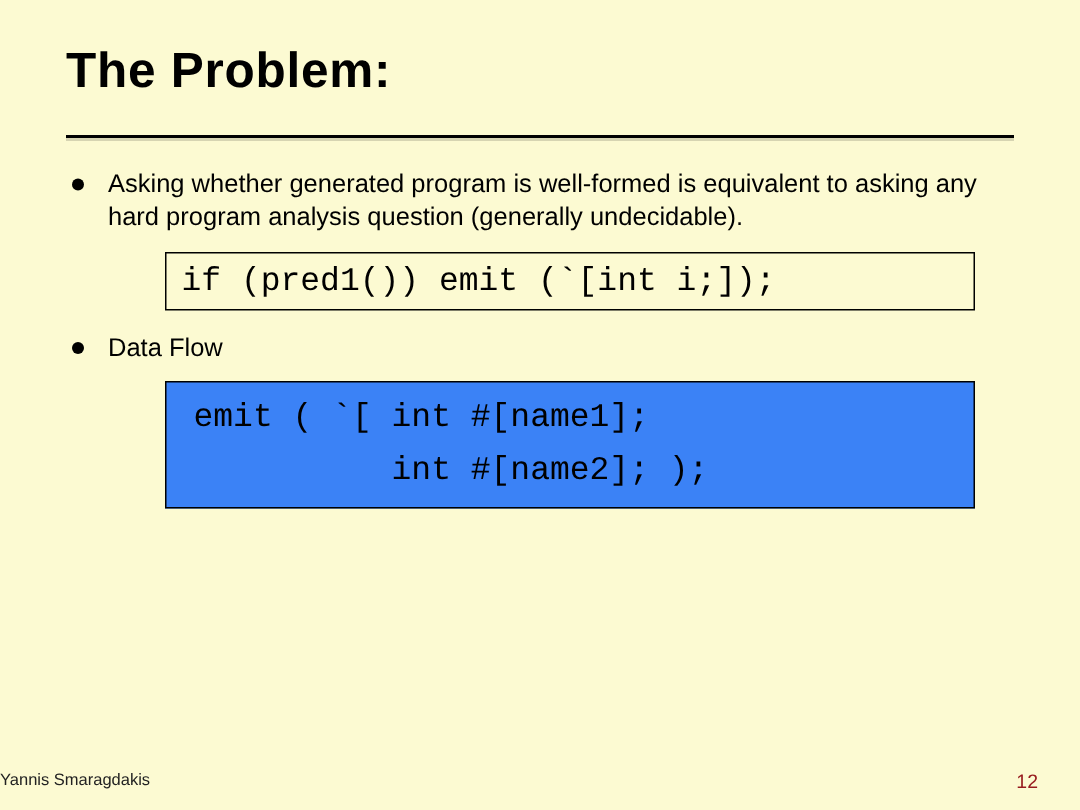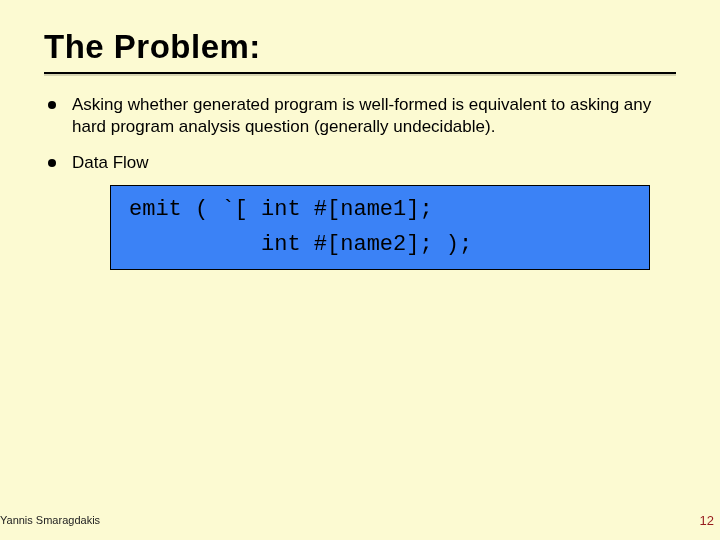--- a/index.html
+++ b/index.html
@@ -7,21 +7,21 @@
   body {
     background: #fcfad2;
     font-family: Arial, Helvetica, sans-serif;
     color: #000;
     position: relative;
     padding: 28px 44px 0 44px;
   }
   .title {
     font-size: 33px;
     font-weight: bold;
-    margin-bottom: 6px;
+    margin-bottom: 24px;
     letter-spacing: 0.5px;
   }
   .underline {
     border-bottom: 2px solid #000;
     box-shadow: 0 2px 0 rgba(0,0,0,0.15);
     margin-bottom: 20px;
   }
   ul.bullets {
     list-style: none;
     padding: 0;
@@ -70,36 +70,37 @@
     position: absolute;
     bottom: 14px;
     left: 0;
     width: 100%;
     font-size: 11px;
     color: #222;
   }
   .page-num {
     position: absolute;
     bottom: 12px;
-    right: 6px;
+    right: 28px;
     font-size: 13px;
     color: #971b1e;
   }
 </style>
 </head>
 <body>
 
 <div class="title">The Problem:</div>
 <div class="underline"></div>
 
 <ul class="bullets">
   <li>Asking whether generated program is well-formed is equivalent to asking any hard program analysis question (generally undecidable).</li>
 </ul>
 
 <div class="code-group">
+  <div class="code-box nomb">if (pred1()) emit (`[int i;]);</div>
 </div>
 
 <ul class="bullets">
   <li>Data Flow</li>
 </ul>
 
 <div class="code-group">
   <div class="code-multi">emit ( `[ int #[name1];
           int #[name2]; );</div>
 </div>

